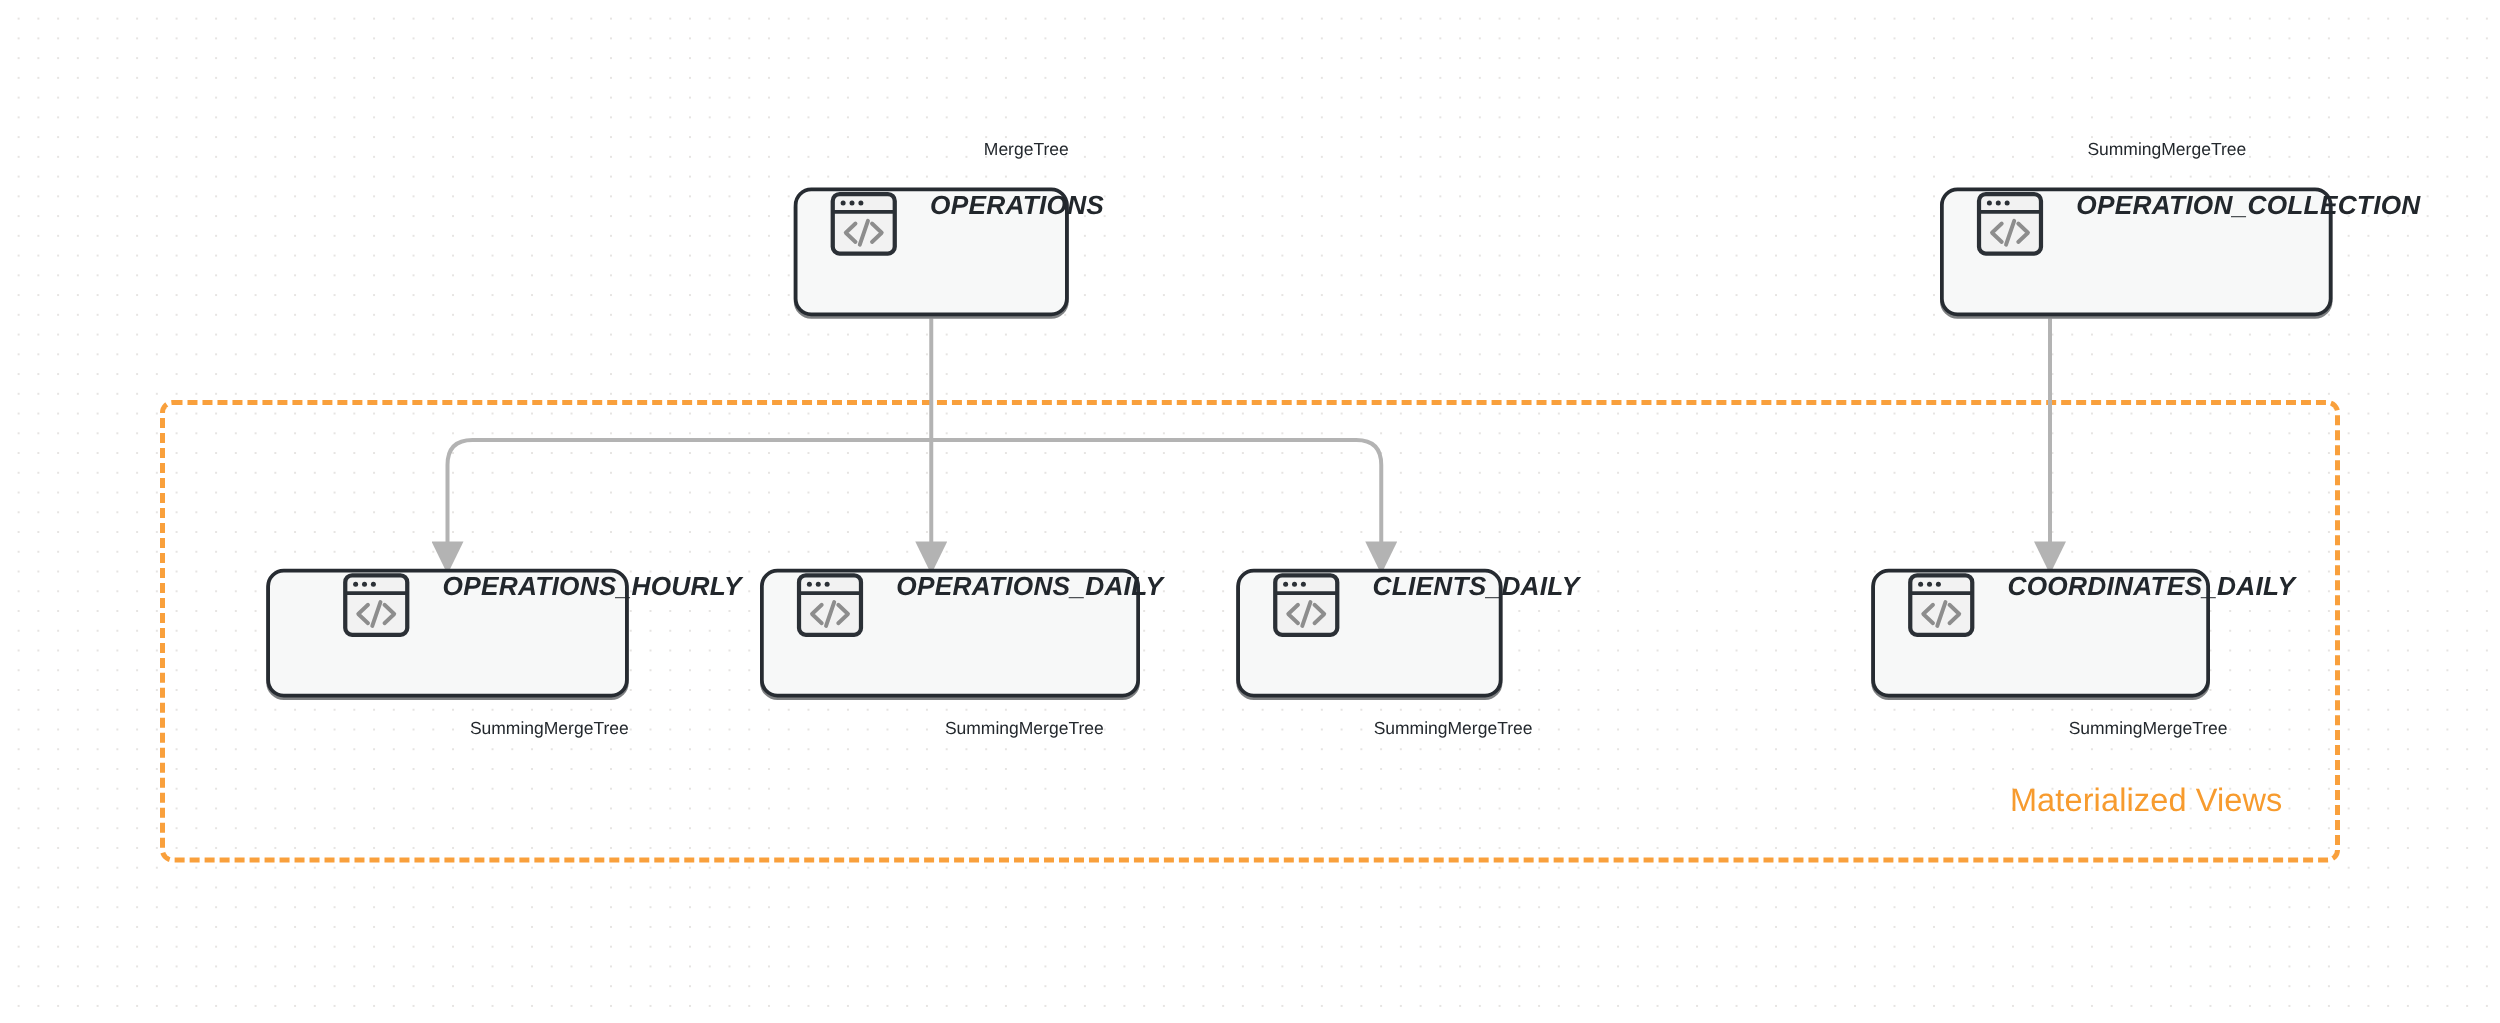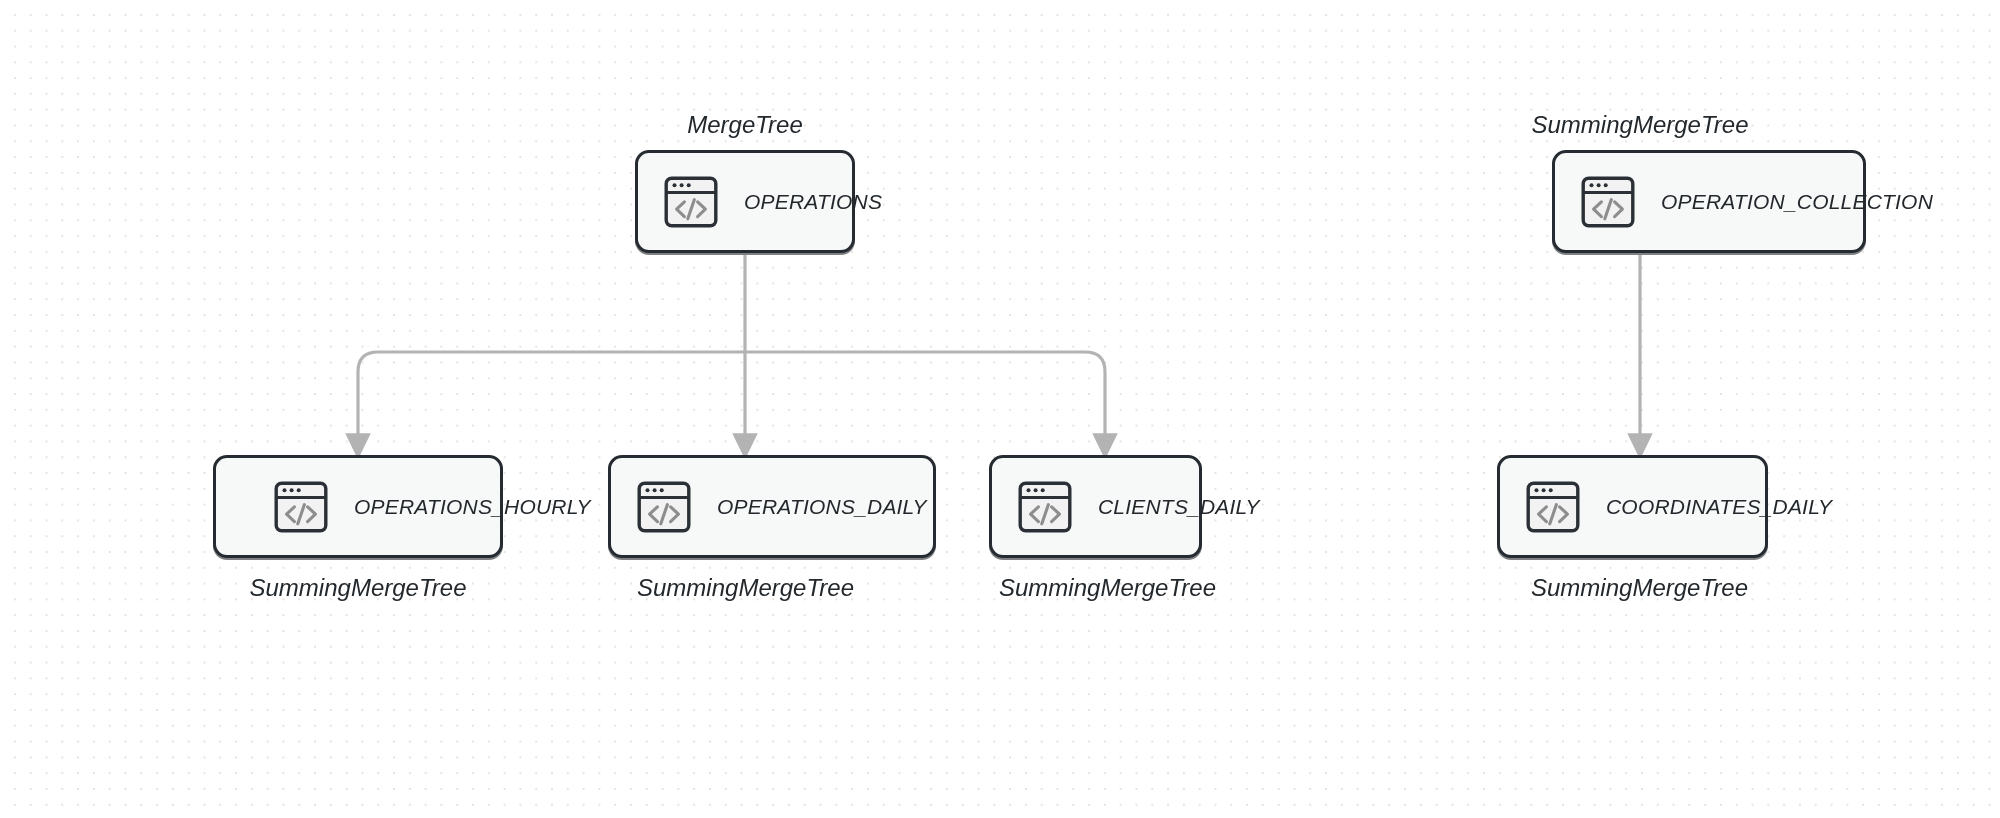--- a/index.html
+++ b/index.html
@@ -55,54 +55,56 @@
   }
 
   
   .node {
     position: absolute;
     box-sizing: border-box;
     background: #f7f8f8;
     border: 3.5px solid #262b31;
     border-radius: 14px;
     display: flex;
-    align-items: center;
     box-shadow: 0 2px 0 0 rgba(20,24,28,0.55);
+    font-weight: bold;
   }
   .node-icon {
     flex: 0 0 auto;
     margin-left: 26px;
     width: 54px;
     height: 52px;
   }
   .node-title {
     margin-left: 26px;
     margin-right: 20px;
     font-style: italic;
     font-size: 21px;
     color: #22272c;
     white-space: nowrap;
     letter-spacing: 0.2px;
   }
 
   
   .engine-caption {
     position: absolute;
-    font-size: 24px;
+    font-size: 14px;
     color: #23282d;
     white-space: nowrap;
-    text-align: center;
-    font-style: italic;
+    text-align: right;
   }
 </style>
 </head>
 <body>
 
 <div id="canvas">
 
+  <div class="mv-group">
+    <div class="mv-label">Materialized Views</div>
+  </div>
 
   <svg id="edges" viewBox="0 0 2000 818" xmlns="http://www.w3.org/2000/svg">
     <defs>
       <marker id="arrowhead" markerWidth="9" markerHeight="8" refX="1.2" refY="4" orient="auto" markerUnits="strokeWidth">
         <path d="M0,0 L0,8 L8.2,4 z" fill="#b3b3b3"></path>
       </marker>
     </defs>
 
     <path d="M745,255 L745,352" fill="none" stroke="#b3b3b3" stroke-width="3.2"></path>
 
@@ -157,21 +159,21 @@
     <circle cx="17.6" cy="9.3" r="2.0" fill="#2b3036"></circle>
     <circle cx="24.7" cy="9.3" r="2.0" fill="#2b3036"></circle>
     <path d="M20.4 25.8 L12.6 33.2 L20.4 40.6" fill="none" stroke="#8d8d8d" stroke-width="3.1" stroke-linecap="round" stroke-linejoin="round"></path>
     <path d="M33.6 25.8 L41.4 33.2 L33.6 40.6" fill="none" stroke="#8d8d8d" stroke-width="3.1" stroke-linecap="round" stroke-linejoin="round"></path>
     <line x1="30.4" y1="23.6" x2="23.8" y2="42.8" stroke="#8d8d8d" stroke-width="3.1" stroke-linecap="round"></line>
   </svg>
 </span>
         <span class="node-title">OPERATIONS_HOURLY</span>
       </div>
       <div class="engine-caption" style="left: 213px; width: 290px; top: 574px;">SummingMergeTree</div>
-      <div class="node" style="left: 608px; top: 455px; width: 328px; height: 103px;">
+      <div class="node" style="left: 608px; top: 455px; width: 304px; height: 103px;">
         <span class="node-icon">
   <svg viewBox="0 0 54 52" xmlns="http://www.w3.org/2000/svg">
     <rect x="2.2" y="2.2" width="49.6" height="47.6" rx="5.5" ry="5.5" fill="#f2f2f2" stroke="#2b3036" stroke-width="3.4"></rect>
     <line x1="2.2" y1="16.4" x2="51.8" y2="16.4" stroke="#2b3036" stroke-width="3"></line>
     <circle cx="10.5" cy="9.3" r="2.0" fill="#2b3036"></circle>
     <circle cx="17.6" cy="9.3" r="2.0" fill="#2b3036"></circle>
     <circle cx="24.7" cy="9.3" r="2.0" fill="#2b3036"></circle>
     <path d="M20.4 25.8 L12.6 33.2 L20.4 40.6" fill="none" stroke="#8d8d8d" stroke-width="3.1" stroke-linecap="round" stroke-linejoin="round"></path>
     <path d="M33.6 25.8 L41.4 33.2 L33.6 40.6" fill="none" stroke="#8d8d8d" stroke-width="3.1" stroke-linecap="round" stroke-linejoin="round"></path>
     <line x1="30.4" y1="23.6" x2="23.8" y2="42.8" stroke="#8d8d8d" stroke-width="3.1" stroke-linecap="round"></line>

